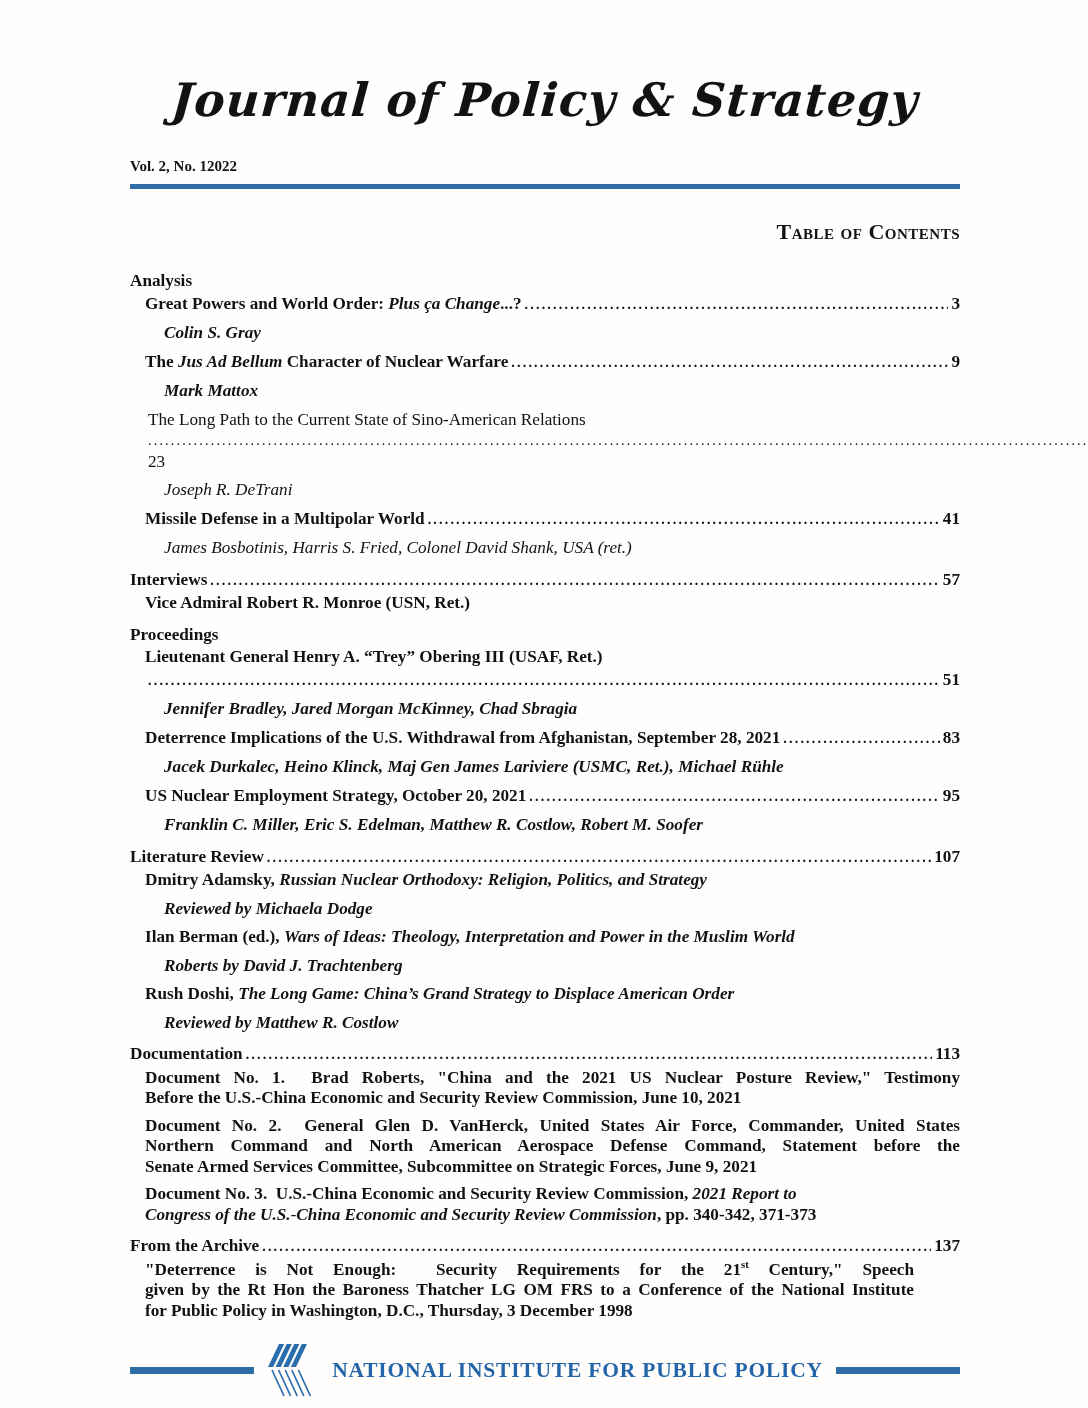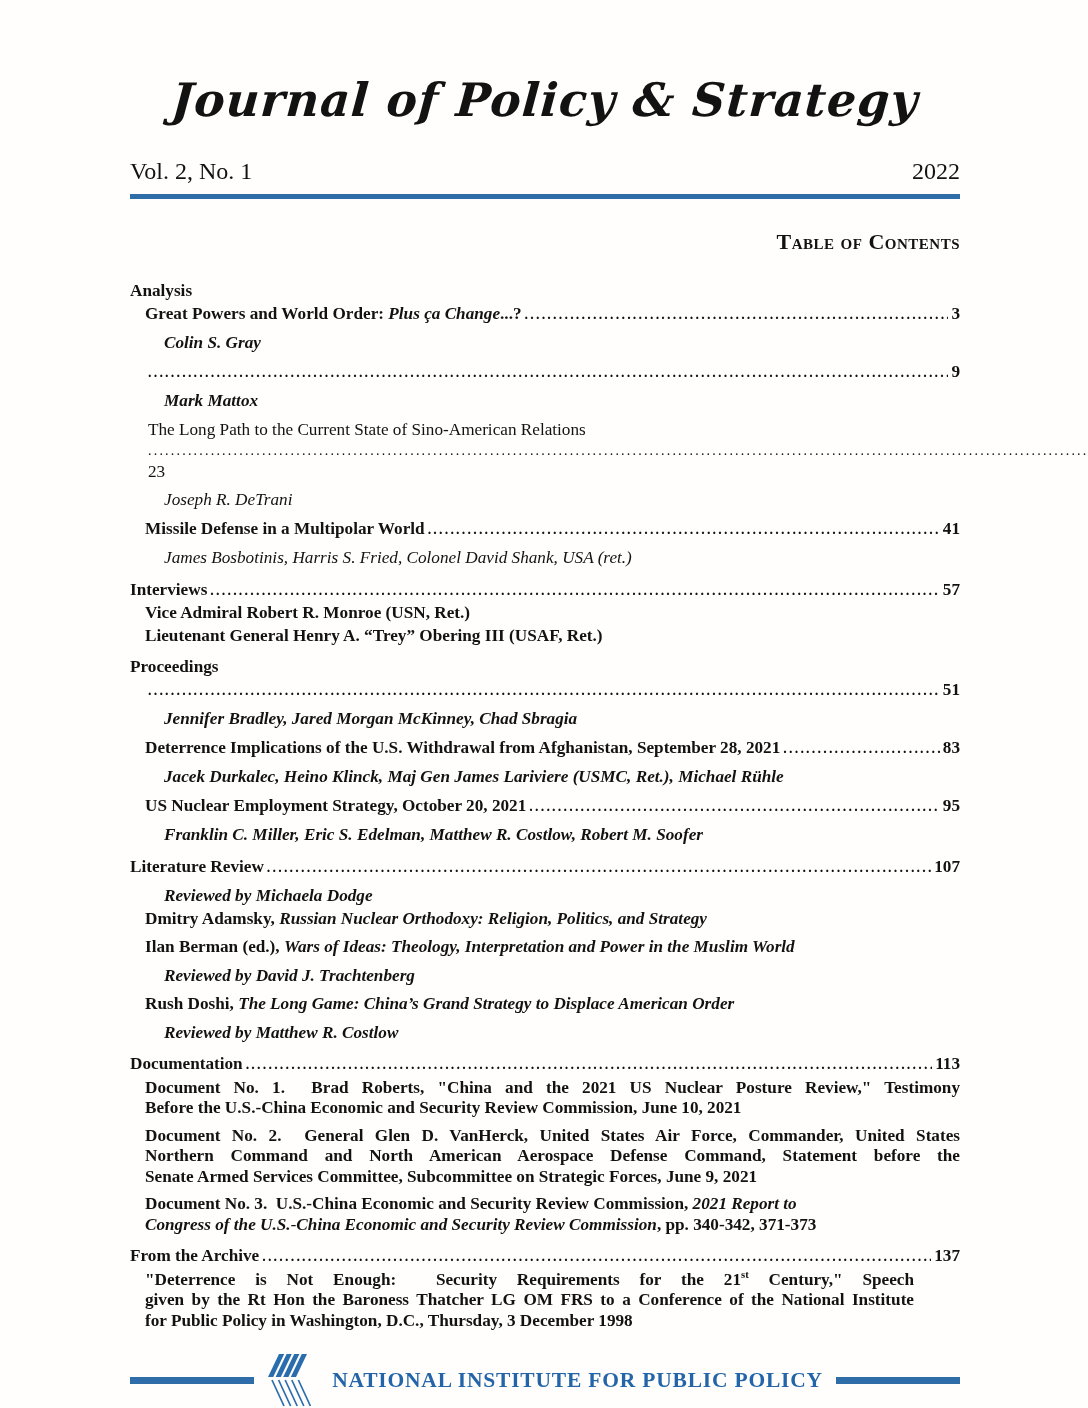--- a/index.html
+++ b/index.html
@@ -15,22 +15,22 @@
   
   .journal-title {
     margin:0; text-align:center;
     font-family:"DejaVu Serif", serif;
     font-style:italic; font-weight:bold;
     font-size:46px; line-height:60px;
     letter-spacing:1px;
     transform:skewX(-4deg);
   }
   .vol-row {
-    display:flex; justify-content:space-between; align-items:baseline;
-    margin-top:28px; font-size:24px; font-weight:normal;
+    display:flex; align-items:baseline;
+    margin-top:28px; font-size:15px; font-weight:bold;
   }
   .rule { height:5px; background:var(--accent); margin-top:9px; }
   .toc-heading {
     text-align:right; margin-top:30px;
     font-size:22px; font-weight:bold;
     font-variant:small-caps; letter-spacing:0.5px;
   }
 
   
   #toc { margin-top:26px; font-size:17.2px; line-height:20.5px; }
@@ -85,20 +85,21 @@
       </div>
       <div class="row k-entry ind-1 tight">
         <span class="t"><span>Great Powers and World Order: </span><span class="it">Plus ça Change</span><span>...?</span></span>
         <span class="leader"></span>
         <span class="pg">3</span>
       </div>
       <div class="row k-authors ind-2">
         <span class="t"><span>Colin S. Gray</span></span>
       </div>
       <div class="row k-entry ind-1">
+        <span class="t"><span>The </span><span class="it">Jus Ad Bellum</span><span> Character of Nuclear Warfare</span></span>
         <span class="leader"></span>
         <span class="pg">9</span>
       </div>
       <div class="row k-authors ind-2">
         <span class="t"><span>Mark Mattox</span></span>
       </div>
       <div class="row k-entry ind-1 light">
         <span class="t"><span>The Long Path to the Current State of Sino-American Relations</span></span>
         <span class="leader"></span>
         <span class="pg">23</span>
@@ -115,26 +116,26 @@
         <span class="t"><span>James Bosbotinis, Harris S. Fried, Colonel David Shank, USA (ret.)</span></span>
       </div>
       <div class="row k-heading ind-0">
         <span class="t"><span>Interviews</span></span>
         <span class="leader"></span>
         <span class="pg">57</span>
       </div>
       <div class="row k-entry ind-1 tight">
         <span class="t"><span>Vice Admiral Robert R. Monroe (USN, Ret.)</span></span>
       </div>
+      <div class="row k-heading ind-0">
+        <span class="t"><span>Proceedings</span></span>
+      </div>
       <div class="row k-entry ind-1 tight">
         <span class="t"><span>Lieutenant General Henry A. “Trey” Obering III (USAF, Ret.)</span></span>
       </div>
-      <div class="row k-heading ind-0">
-        <span class="t"><span>Proceedings</span></span>
-      </div>
       <div class="row k-entry ind-1 tight">
         <span class="leader"></span>
         <span class="pg">51</span>
       </div>
       <div class="row k-authors ind-2">
         <span class="t"><span>Jennifer Bradley, Jared Morgan McKinney, Chad Sbragia</span></span>
       </div>
       <div class="row k-entry ind-1">
         <span class="t"><span>Deterrence Implications of the U.S. Withdrawal from Afghanistan, September 28, 2021</span></span>
         <span class="leader"></span>
@@ -149,31 +150,31 @@
         <span class="pg">95</span>
       </div>
       <div class="row k-authors ind-2">
         <span class="t"><span>Franklin C. Miller, Eric S. Edelman, Matthew R. Costlow, Robert M. Soofer</span></span>
       </div>
       <div class="row k-heading ind-0">
         <span class="t"><span>Literature Review</span></span>
         <span class="leader"></span>
         <span class="pg">107</span>
       </div>
+      <div class="row k-entry ind-1 tight">
+        <span class="t"><span>Dmitry Adamsky, </span><span class="it">Russian Nuclear Orthodoxy: Religion, Politics, and Strategy</span></span>
+      </div>
       <div class="row k-authors ind-2">
         <span class="t"><span>Reviewed by Michaela Dodge</span></span>
       </div>
-      <div class="row k-entry ind-1 tight">
-        <span class="t"><span>Dmitry Adamsky, </span><span class="it">Russian Nuclear Orthodoxy: Religion, Politics, and Strategy</span></span>
-      </div>
       <div class="row k-entry ind-1">
         <span class="t"><span>Ilan Berman (ed.), </span><span class="it">Wars of Ideas: Theology, Interpretation and Power in the Muslim World</span></span>
       </div>
       <div class="row k-authors ind-2">
-        <span class="t"><span>Reviewed by David J. Trachtenberg</span></span>
+        <span class="t"><span>Roberts by David J. Trachtenberg</span></span>
       </div>
       <div class="row k-entry ind-1">
         <span class="t"><span>Rush Doshi, </span><span class="it">The Long Game: China’s Grand Strategy to Displace American Order</span></span>
       </div>
       <div class="row k-authors ind-2">
         <span class="t"><span>Reviewed by Matthew R. Costlow</span></span>
       </div>
       <div class="row k-heading ind-0">
         <span class="t"><span>Documentation</span></span>
         <span class="leader"></span>

